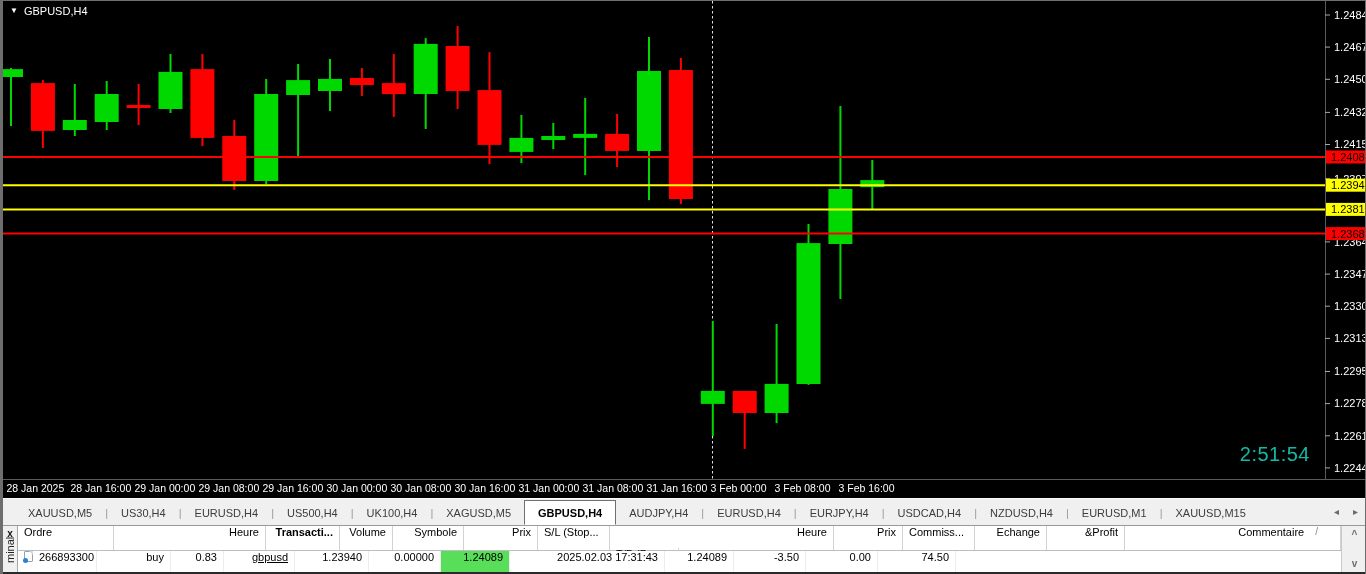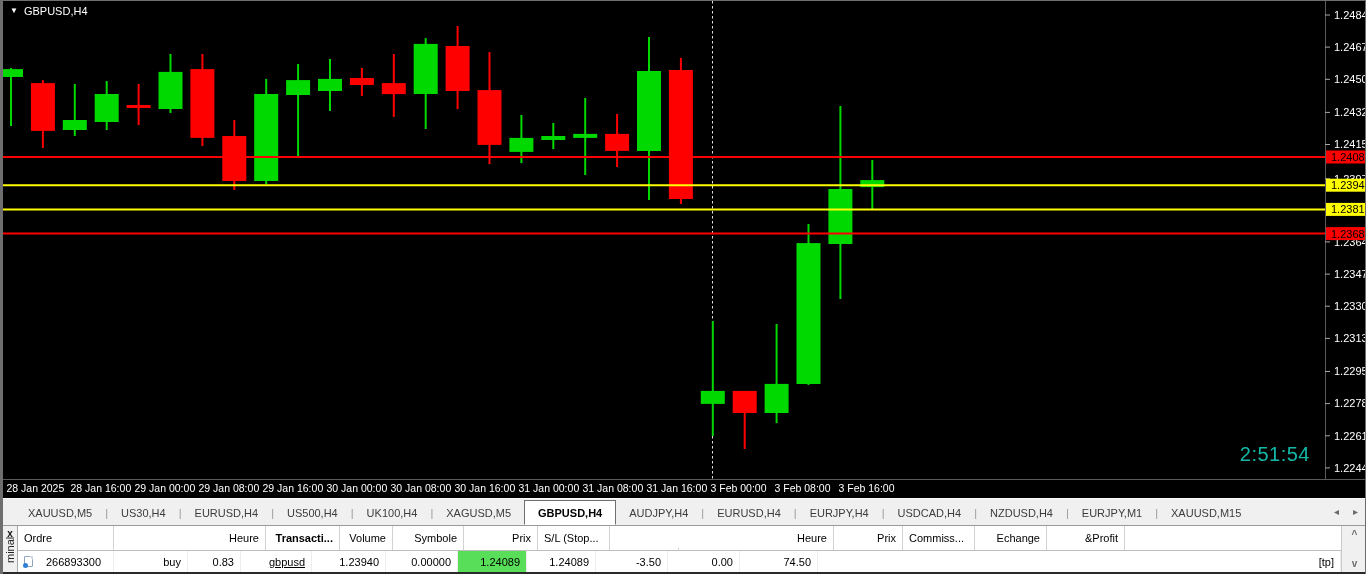--- a/index.html
+++ b/index.html
@@ -25,21 +25,21 @@
             border-top:1px solid #9a9a9a;border-bottom:2px solid #2a2a2a;display:flex;}
   .t-strip{width:14px;position:relative;background:#f0f0f0;}
   .t-close{position:absolute;left:0;top:1px;width:14px;height:13px;font-size:10px;font-weight:bold;color:#111;
            display:flex;align-items:center;justify-content:center;line-height:1;}
   .t-vtab{position:absolute;left:0;bottom:-3px;width:14px;height:34px;overflow:visible;}
   .t-vtab span{position:absolute;left:1px;bottom:0;transform:rotate(-90deg);transform-origin:0 0;
                font-size:11px;color:#222;white-space:nowrap;}
   .t-main{flex:1;display:flex;flex-direction:column;background:#fff;border-left:1px solid #a8a8a8;overflow:hidden;}
   .t-header{height:25px;display:flex;align-items:center;background:#fff;border-bottom:1px solid #bdbdbd;}
   .t-row{height:21px;display:flex;align-items:center;background:#fff;}
-  .cell{height:100%;display:flex;align-items:center;padding:0 6px;font-size:11px;color:#000;
+  .cell{height:100%;display:flex;padding:0 6px;font-size:11px;color:#000;
         border-right:1px solid #e3e3e3;overflow:hidden;white-space:nowrap;}
   .t-header .cell{border-right:1px solid #d2d2d2;}
   .cell.right{justify-content:flex-end;}
   .cell.left{justify-content:flex-start;}
   .sort-mark{color:#8a8a8a;font-size:10px;margin-left:11px;margin-right:16px;}
   .order-icon{width:9px;height:11px;background:#fff;border:1px solid #8fa3b8;border-radius:1px;position:relative;
               margin-right:6px;flex:none;}
   .order-icon::before{content:'';position:absolute;right:-1px;top:-1px;border-style:solid;border-width:0 4px 4px 0;
               border-color:transparent #cdd8e2 transparent transparent;}
   .order-icon::after{content:'';position:absolute;width:5px;height:5px;border-radius:50%;background:#2f7fd6;left:-2px;bottom:-2px;}
@@ -196,21 +196,21 @@
         <div class="tab">AUDJPY,H4</div>
         <span class="tab-divider">|</span>
         <div class="tab">EURUSD,H4</div>
         <span class="tab-divider">|</span>
         <div class="tab">EURJPY,H4</div>
         <span class="tab-divider">|</span>
         <div class="tab">USDCAD,H4</div>
         <span class="tab-divider">|</span>
         <div class="tab">NZDUSD,H4</div>
         <span class="tab-divider">|</span>
-        <div class="tab">EURJPY,M1</div>
+        <div class="tab">EURUSD,M1</div>
         <span class="tab-divider">|</span>
         <div class="tab">XAUUSD,M15</div>
       </div>
     <div class="tab-scrollers">
       <span>◂</span>
       <span>▸</span>
     </div>
   </div>
 
   <div class="terminal">
@@ -254,23 +254,27 @@
           </div>
           <div class="cell left" style="width: 72px;">
             <span>Commiss...</span>
           </div>
           <div class="cell right" style="width: 72px;">
             <span>Echange</span>
           </div>
           <div class="cell right" style="width: 78px;">
             <span>&amp;Profit</span>
           </div>
+          <div class="cell right" style="width: auto; flex: 1 1 0%;">
+            <span>Commentaire</span>
+            <span class="sort-mark">/</span>
+          </div>
         </div>
       <div class="t-row" id="table-row">
-          <div class="cell left" style="width: 96px; border-right: 1px solid rgb(237, 237, 237); gap: 7px;">
+          <div class="cell left" style="width: 79px; border-right: 1px solid rgb(237, 237, 237);">
             <span class="order-icon"></span>
             <span>266893300</span>
           </div>
           <div class="cell right" style="width: 74px; border-right: 1px solid rgb(237, 237, 237);">
             <span>buy</span>
           </div>
           <div class="cell right" style="width: 53px; border-right: 1px solid rgb(237, 237, 237);">
             <span>0.83</span>
           </div>
           <div class="cell right" style="width: 71px; border-right: 1px solid rgb(237, 237, 237); text-decoration: underline;">
@@ -278,34 +282,34 @@
           </div>
           <div class="cell right" style="width: 74px; border-right: 1px solid rgb(237, 237, 237);">
             <span>1.23940</span>
           </div>
           <div class="cell right" style="width: 72px; border-right: 1px solid rgb(237, 237, 237);">
             <span>0.00000</span>
           </div>
           <div class="cell right" style="width: 69px; border-right: 1px solid rgb(237, 237, 237); background: rgb(88, 222, 88);">
             <span>1.24089</span>
           </div>
+          <div class="cell right" style="width: 155px; border-right: 1px solid rgb(237, 237, 237);">
+            <span>2025.02.03 17:31:43</span>
+          </div>
           <div class="cell right" style="width: 69px; border-right: 1px solid rgb(237, 237, 237);">
             <span>1.24089</span>
           </div>
           <div class="cell right" style="width: 72px; border-right: 1px solid rgb(237, 237, 237);">
             <span>-3.50</span>
           </div>
           <div class="cell right" style="width: 72px; border-right: 1px solid rgb(237, 237, 237);">
             <span>0.00</span>
           </div>
           <div class="cell right" style="width: 78px; border-right: 1px solid rgb(237, 237, 237);">
             <span>74.50</span>
-          </div>
-          <div class="cell right" style="width: auto; flex: 1 1 0%; border-right: 1px solid rgb(237, 237, 237);">
-            <span>[tp]</span>
           </div>
         </div>
     </div>
     <div class="t-scroll">
       <div class="sb-arrow sb-up">^</div>
       <div class="sb-arrow sb-down">v</div>
     </div>
   </div>
 
 </div>

